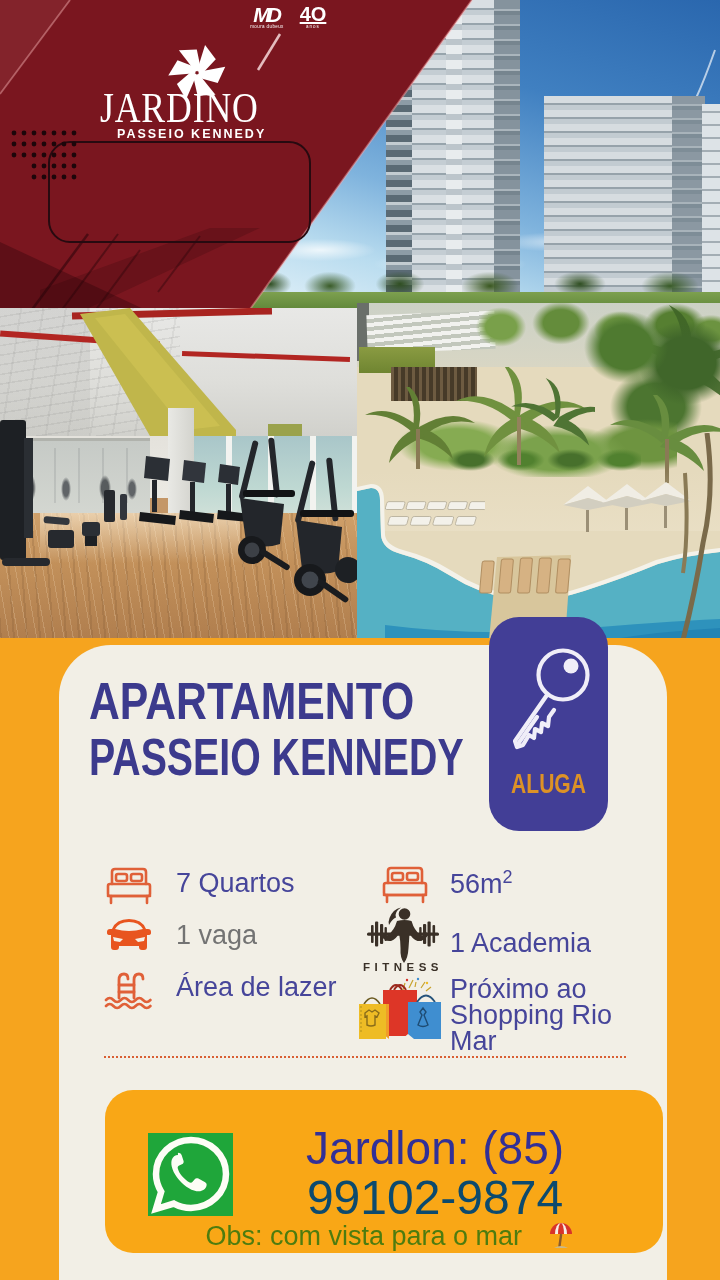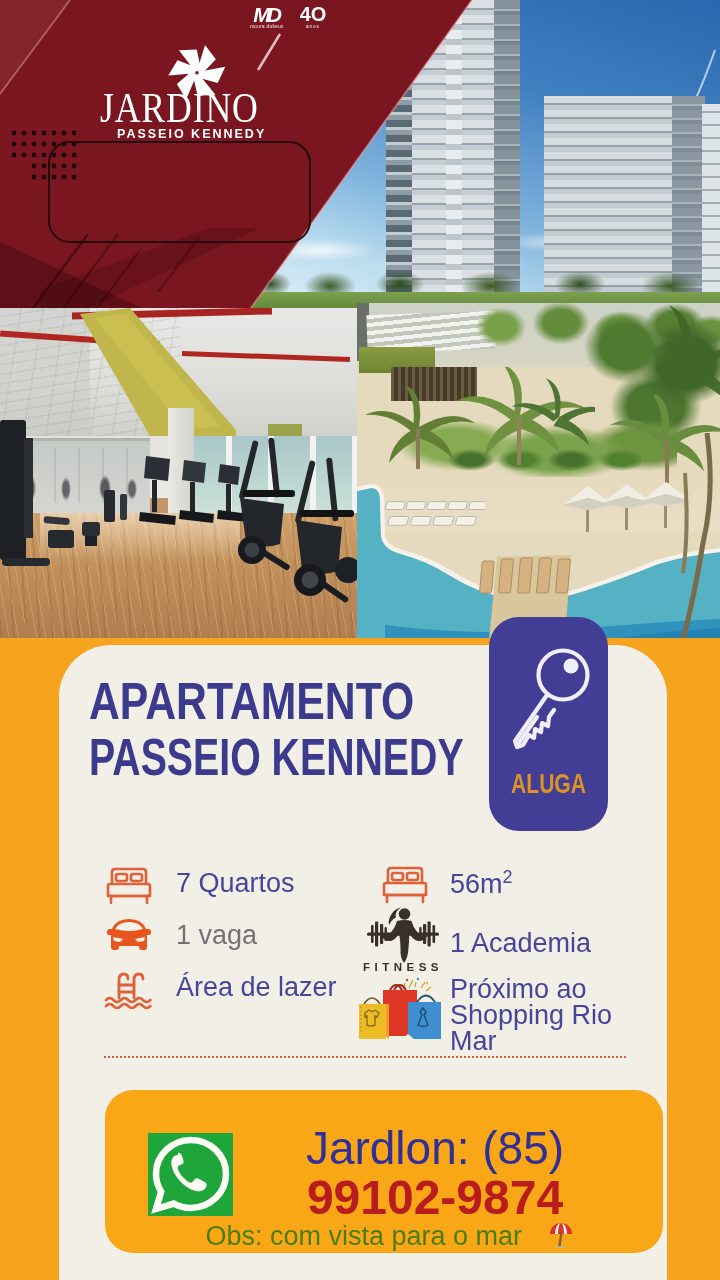--- a/index.html
+++ b/index.html
@@ -66,21 +66,21 @@
   <svg class="abs" style="left:0;top:0;" width="720" height="312">
       <line x1="472" y1="0" x2="248" y2="312" stroke="rgba(255,170,170,.45)" stroke-width="2"></line>
     </svg>
 
   <div class="abs" style="left:243px;top:5px;width:48px;height:26px;color:#fff;text-align:center;">
     <div style="font-weight:bold;font-size:21px;font-style:italic;letter-spacing:-1px;line-height:19px;">M<span style="margin-left:-3px;">D</span></div>
     <div style="font-size:4.5px;letter-spacing:.4px;line-height:6px;">moura dubeux</div>
   </div>
 
   <div class="abs" style="left:294px;top:5px;width:38px;height:26px;color:#fff;text-align:center;">
-    <div style="font-weight:bold;font-size:20px;line-height:19px;">4O</div>
+    <div style="font-weight:bold;font-size:20px;line-height:19px;text-decoration:underline;">4O</div>
     <div style="font-size:4.5px;letter-spacing:1px;line-height:6px;">anos</div>
   </div>
 
   <svg class="abs" style="left:163px;top:36px;" width="68" height="68" viewBox="0 0 76 76">
     <g fill="#fff" transform="translate(38,41)">
       <path d="M0 -2 L9 -31 L21 -15 L6 1 Z"></path>
       <path d="M0 -2 L9 -31 L21 -15 L6 1 Z" transform="rotate(62)"></path>
       <path d="M0 -2 L9 -31 L21 -15 L6 1 Z" transform="rotate(124)"></path>
       <path d="M0 -2 L9 -31 L21 -15 L6 1 Z" transform="rotate(186)"></path>
       <path d="M0 -2 L9 -31 L21 -15 L6 1 Z" transform="rotate(248)"></path>
@@ -457,21 +457,21 @@
 <div class="abs" style="left:105px;top:1090px;width:558px;height:163px;border-radius:28px;background:#f9a716;"></div>
 
 <svg class="abs" style="left:148px;top:1133px;" width="85" height="83" viewBox="0 0 85 83">
   <rect x="0" y="0" width="85" height="83" fill="#1fa63a"></rect>
   <path d="M43 7 C23.7 7 8 22.2 8 41 c0 6.5 2 12.5 5.2 17.7 L8 76 l17.8 -5.4 c5.2 2.8 11.2 4.3 17.2 4.3 c19.3 0 35 -15.2 35 -34 C78 22.2 62.3 7 43 7 Z" fill="none" stroke="#fdfdf6" stroke-width="6.5"></path>
   <path d="M30 22 c-2.7 0 -5.5 1.9 -6.3 5 c-1.4 5.4 1.3 12.9 7.4 19.9 c6.1 7 13.6 11.4 19.8 11.4 c3.7 0 6.8 -2.3 7.6 -5.5 c0.5 -1.9 -0.2 -3 -1.8 -3.9 l-6.3 -3.3 c-1.6 -0.8 -2.8 -0.5 -3.9 0.8 l-1.9 2.3 c-0.9 1.2 -2.2 1.2 -3.5 0.5 c-2.5 -1.4 -5.4 -4 -7.4 -6.4 c-1.9 -2.3 -3.3 -5.2 -3.9 -7.4 c-0.4 -1.4 0.1 -2.5 1.4 -3 l2.7 -1.2 c1.6 -0.7 2.1 -1.9 1.6 -3.5 l-1.9 -5.7 c-0.6 -1.6 -2 -2.3 -3.7 -2.3 Z" fill="#fdfdf6"></path>
 </svg>
 
 <div class="abs" style="left:255px;top:1121px;width:360px;text-align:center;color:#323097;font-size:46px;font-weight:normal;">Jardlon: (85)</div>
 
-<div class="abs" style="left:255px;top:1170px;width:360px;text-align:center;color:#b91c1c;font-size:48px;font-weight:bold;">99102-9874</div>
+<div class="abs" style="left:255px;top:1170px;width:360px;text-align:center;color:#0c4a6e;font-size:48px;font-weight:normal;">99102-9874</div>
 
 <div class="abs" style="left:105px;top:1221px;width:540px;text-align:center;color:#4d7c0f;font-size:27px;">Obs: com vista para o mar&nbsp;&nbsp;&nbsp;</div>
 
 <svg class="abs" style="left:548px;top:1222px;" width="26" height="28" viewBox="0 0 26 28">
   <path d="M2 12 A11 11 0 0 1 24 12 Z" fill="#d8342a"></path>
   <path d="M7 12 A6 11 0 0 1 19 12 Z" fill="#f6f2e8"></path>
   <path d="M10 12 A3 11 0 0 1 16 12 Z" fill="#d8342a"></path>
   <rect x="12" y="12" width="2.4" height="13" fill="#8a5a2a" transform="rotate(8 13 12)"></rect>
   <path d="M6 26 q7 -4 14 0 Z" fill="#c9b88a"></path>
 </svg>

